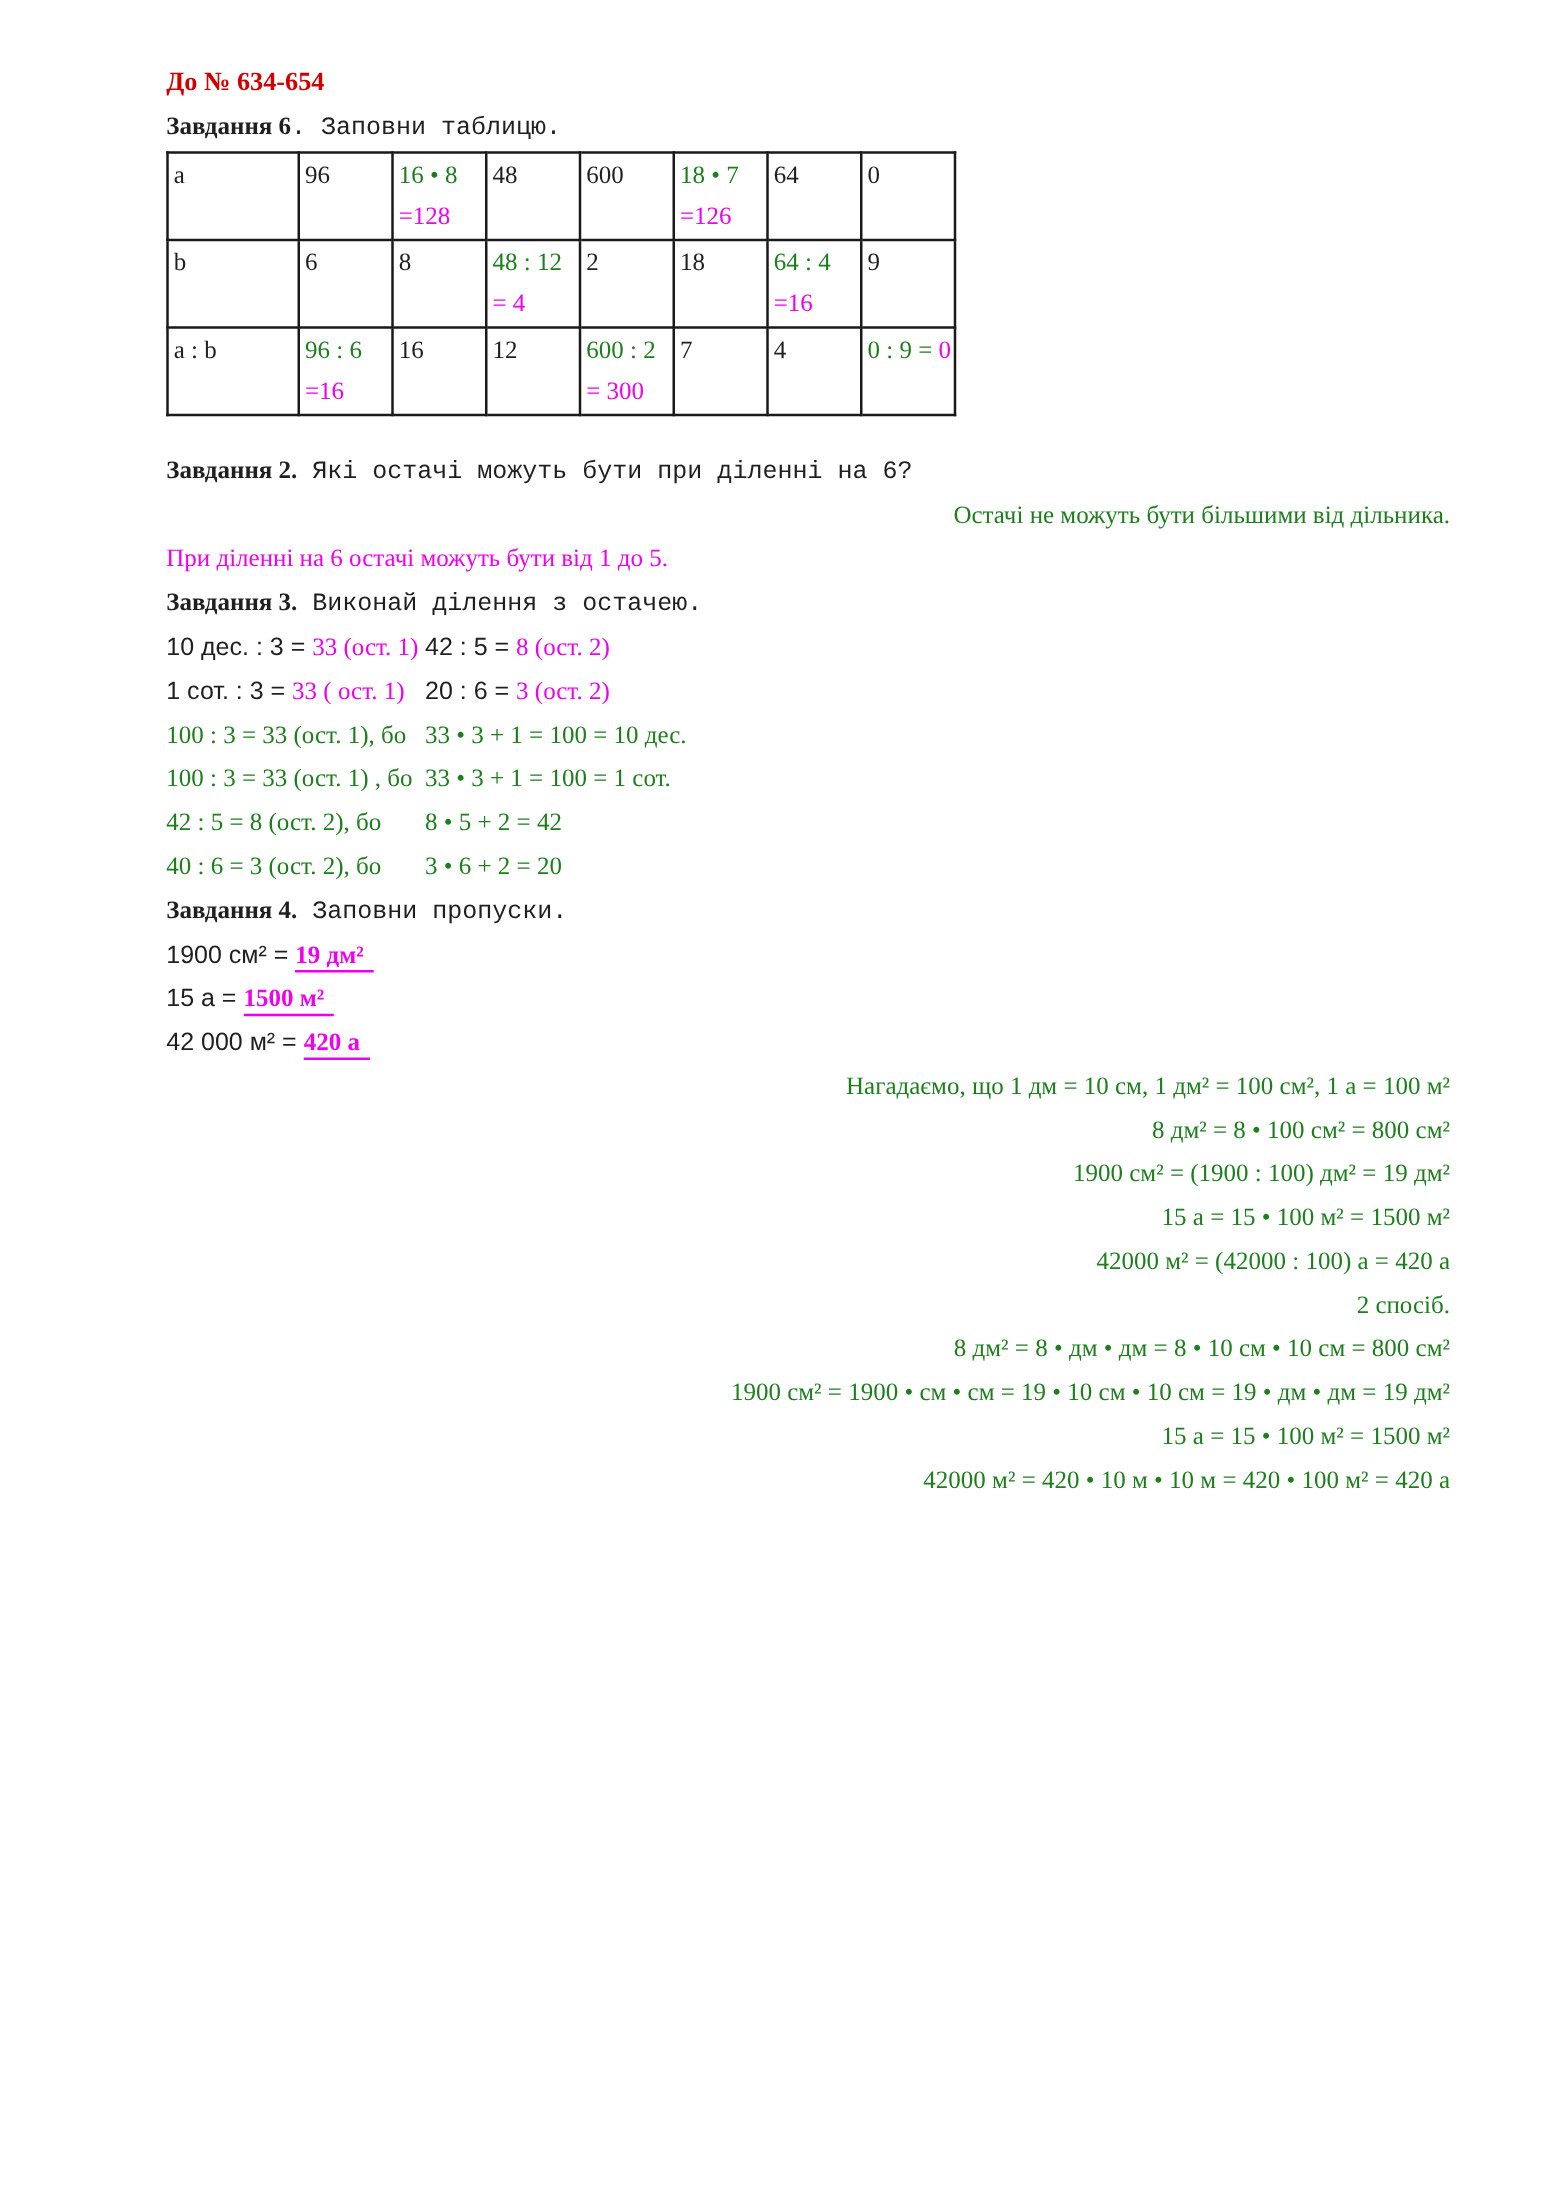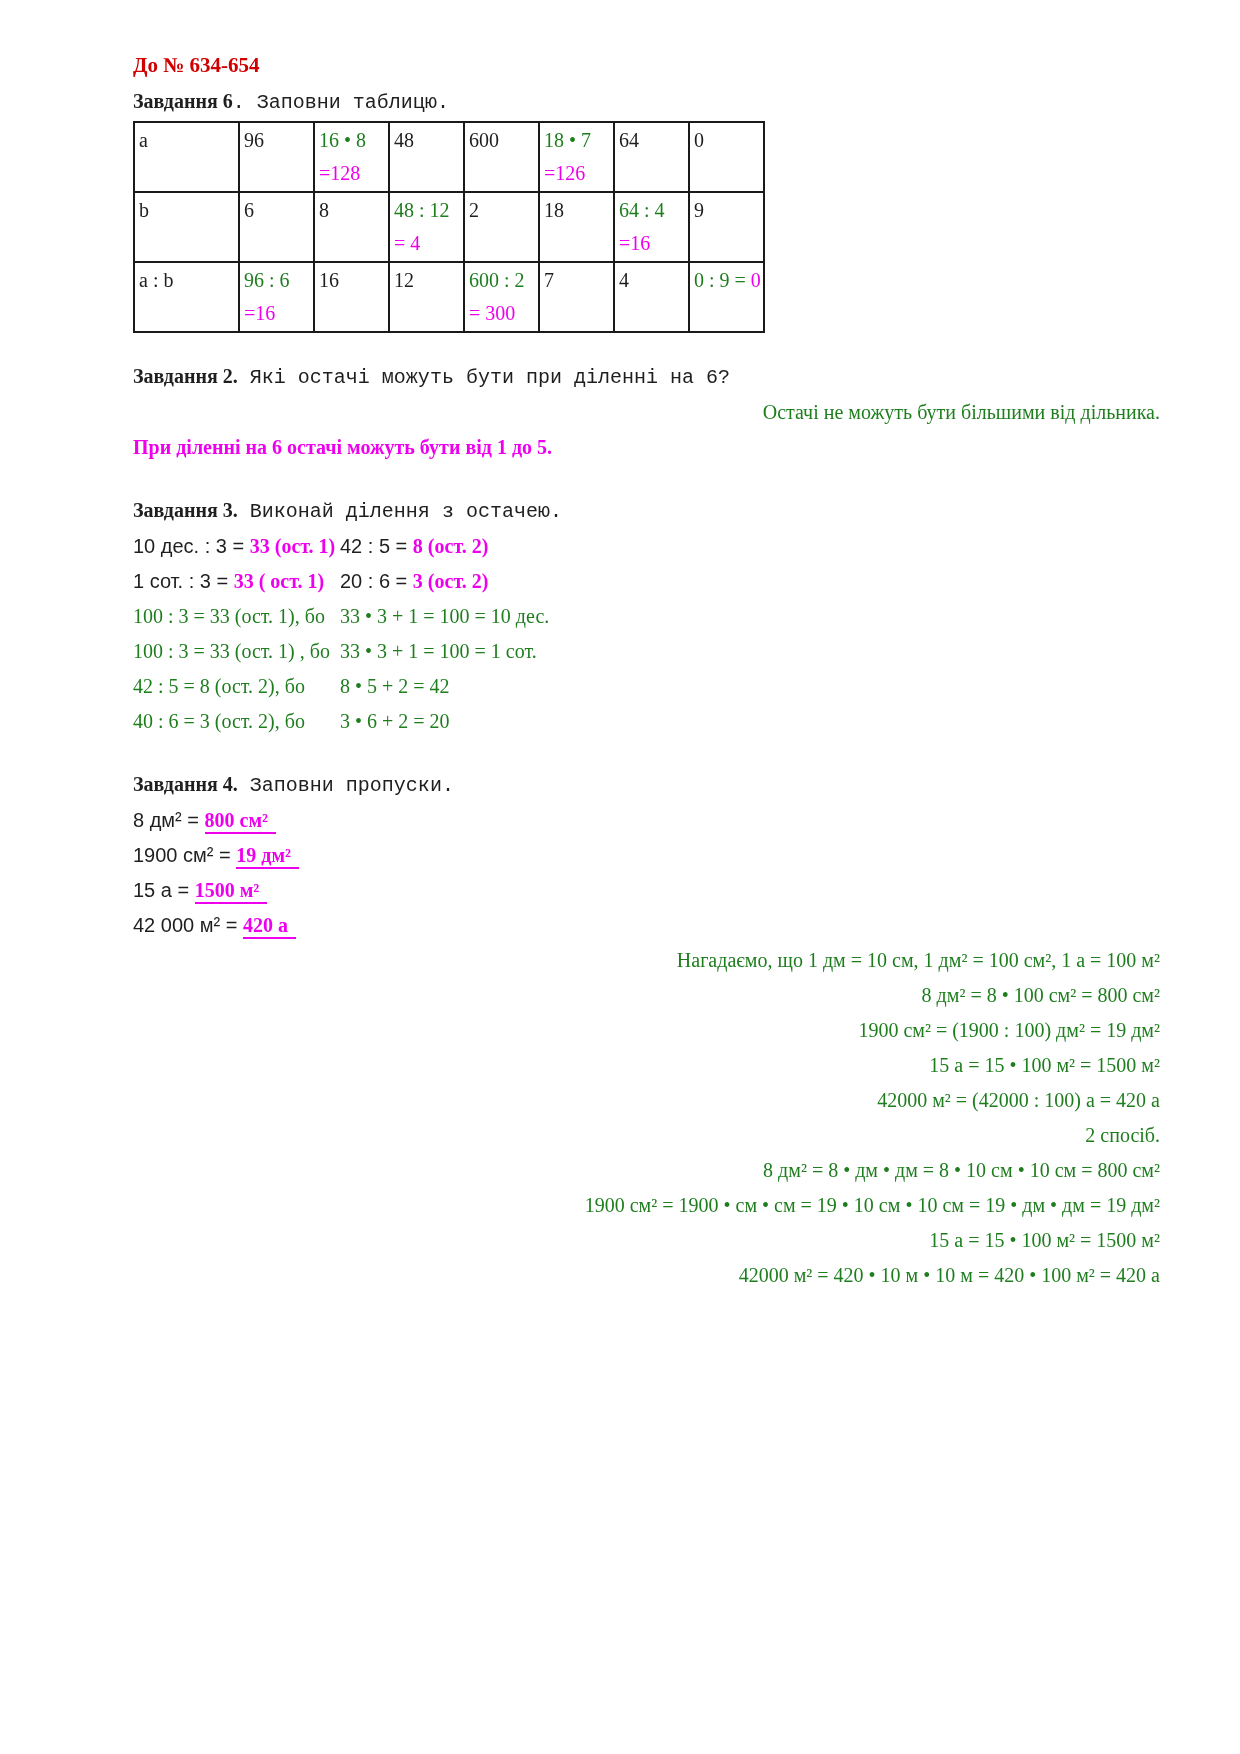--- a/index.html
+++ b/index.html
@@ -33,42 +33,42 @@
     line-height:35px;
     white-space:pre-wrap;
   }
   .task-title b{font-family:"Liberation Serif", serif;}
   .sans{font-family:Liberation Mono, monospace;}
   .line{
     margin:0;
     line-height:35px;
     white-space:pre-wrap;
   }
-  .section{margin-top:28px;}
+  .section{}
   .section-t2{margin-top:26px;}
   
   table.fill-table{
     border-collapse:collapse;
     table-layout:fixed;
     margin-top:1px;
   }
   table.fill-table td{
     border:2px solid var(--border);
     vertical-align:top;
     height:66px;
     padding:1px 2px 1px 4px;
     line-height:33px;
     white-space:pre-wrap;
   }
   .c-black{color:var(--ink);}
   .c-green{color:var(--green);}
   .c-magenta{color:var(--magenta);font-weight:normal;}
   .s-black{font-family:"Liberation Sans", sans-serif;color:var(--ink);}
   .s-green{color:var(--green);text-align:right;}
-  .s-magenta{color:var(--magenta);font-weight:bold;}
+  .s-magenta{color:var(--magenta);font-weight:normal;}
   .s-magenta-u{
     color:var(--magenta);font-weight:bold;
     border-bottom:2px solid var(--magenta);
     padding:0 8px 1px 0;
   }
   .t3-left{display:inline-block;min-width:207px;}
 </style>
 </head>
 <body>
 
@@ -140,21 +140,20 @@
         <p class="line"><span class="t3-left"><span class="s-green">100 : 3 = 33 (ост. 1), бо</span></span><span class="s-green">33 • 3 + 1 = 100 = 10 дес.</span></p>
         <p class="line"><span class="t3-left"><span class="s-green">100 : 3 = 33 (ост. 1) , бо</span></span><span class="s-green">33 • 3 + 1 = 100 = 1 сот.</span></p>
         <p class="line"><span class="t3-left"><span class="s-green">42 : 5 = 8 (ост. 2), бо</span></span><span class="s-green">8 • 5 + 2 = 42</span></p>
         <p class="line"><span class="t3-left"><span class="s-green">40 : 6 = 3 (ост. 2), бо</span></span><span class="s-green">3 • 6 + 2 = 20</span></p>
       </div>
   </div>
 
   <div class="section">
     <p class="task-title"><b>Завдання 4.</b><span class="sans"> Заповни пропуски.</span></p>
     <div>
-        <p class="line"><span class="s-black">8 дм² = </span><span class="s-magenta-u">800 см²</span></p>
         <p class="line"><span class="s-black">1900 см² = </span><span class="s-magenta-u">19 дм²</span></p>
         <p class="line"><span class="s-black">15 а = </span><span class="s-magenta-u">1500 м²</span></p>
         <p class="line"><span class="s-black">42 000 м² = </span><span class="s-magenta-u">420 а</span></p>
       </div>
     <div>
         <p class="line s-green">Нагадаємо, що 1 дм = 10 см, 1 дм² = 100 см², 1 а = 100 м²</p>
         <p class="line s-green">8 дм² = 8 • 100 см² = 800 см²</p>
         <p class="line s-green">1900 см² = (1900 : 100) дм² = 19 дм²</p>
         <p class="line s-green">15 а = 15 • 100 м² = 1500 м²</p>
         <p class="line s-green">42000 м² = (42000 : 100) а = 420 а</p>

